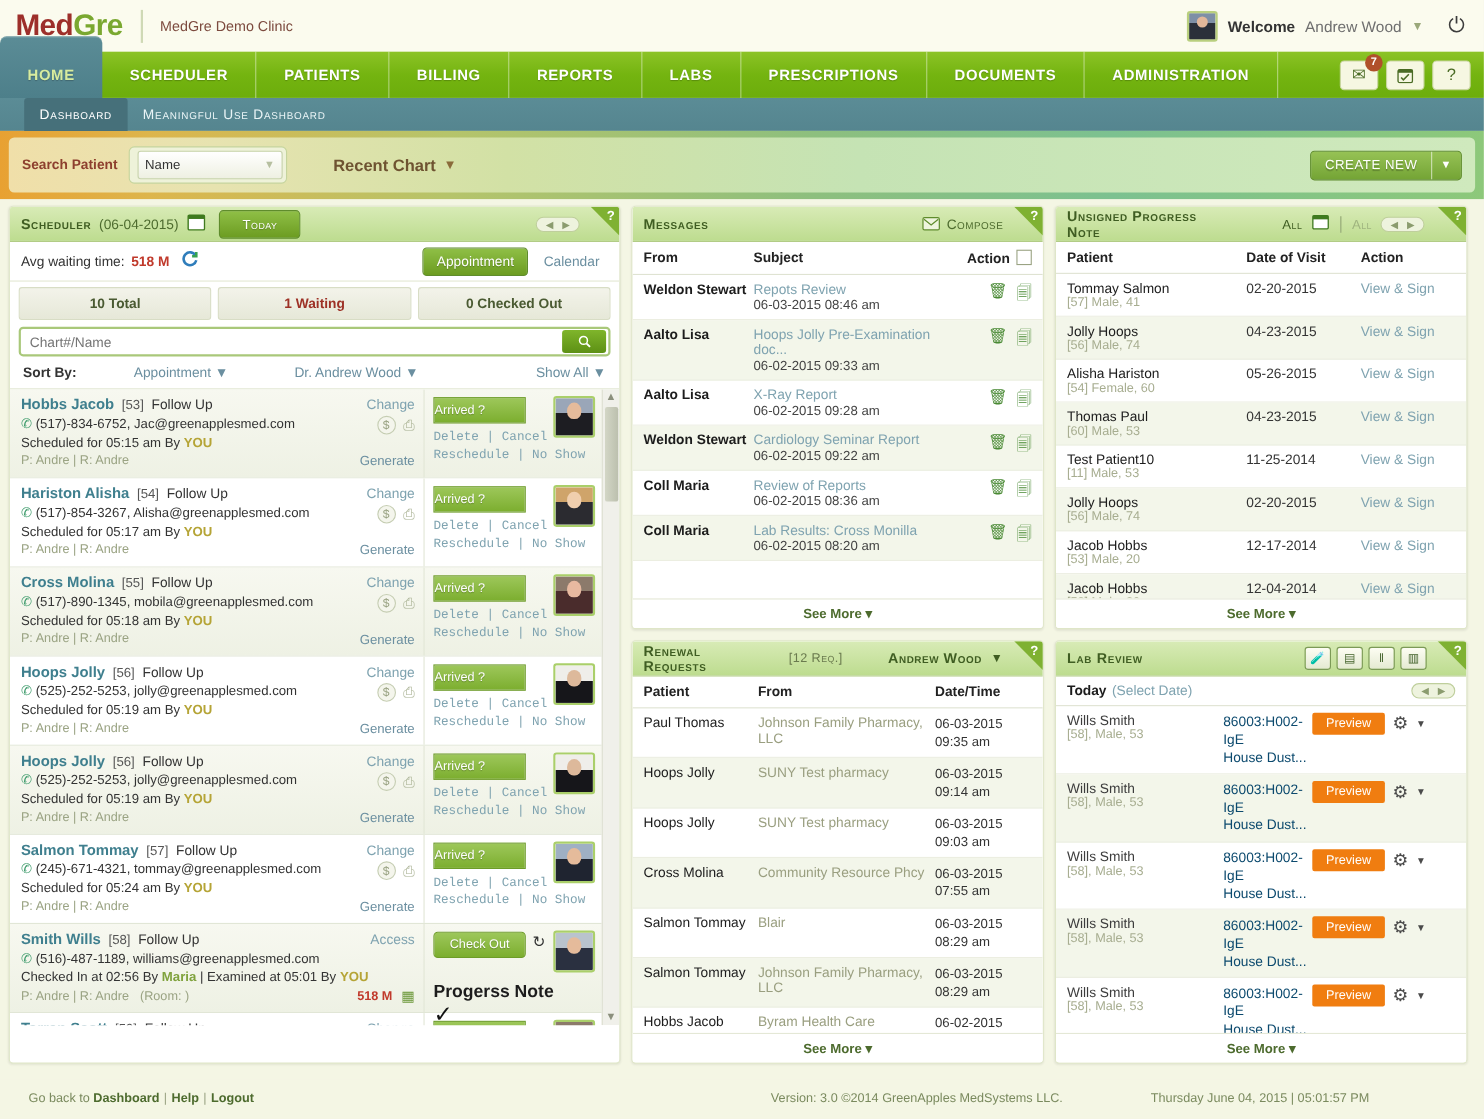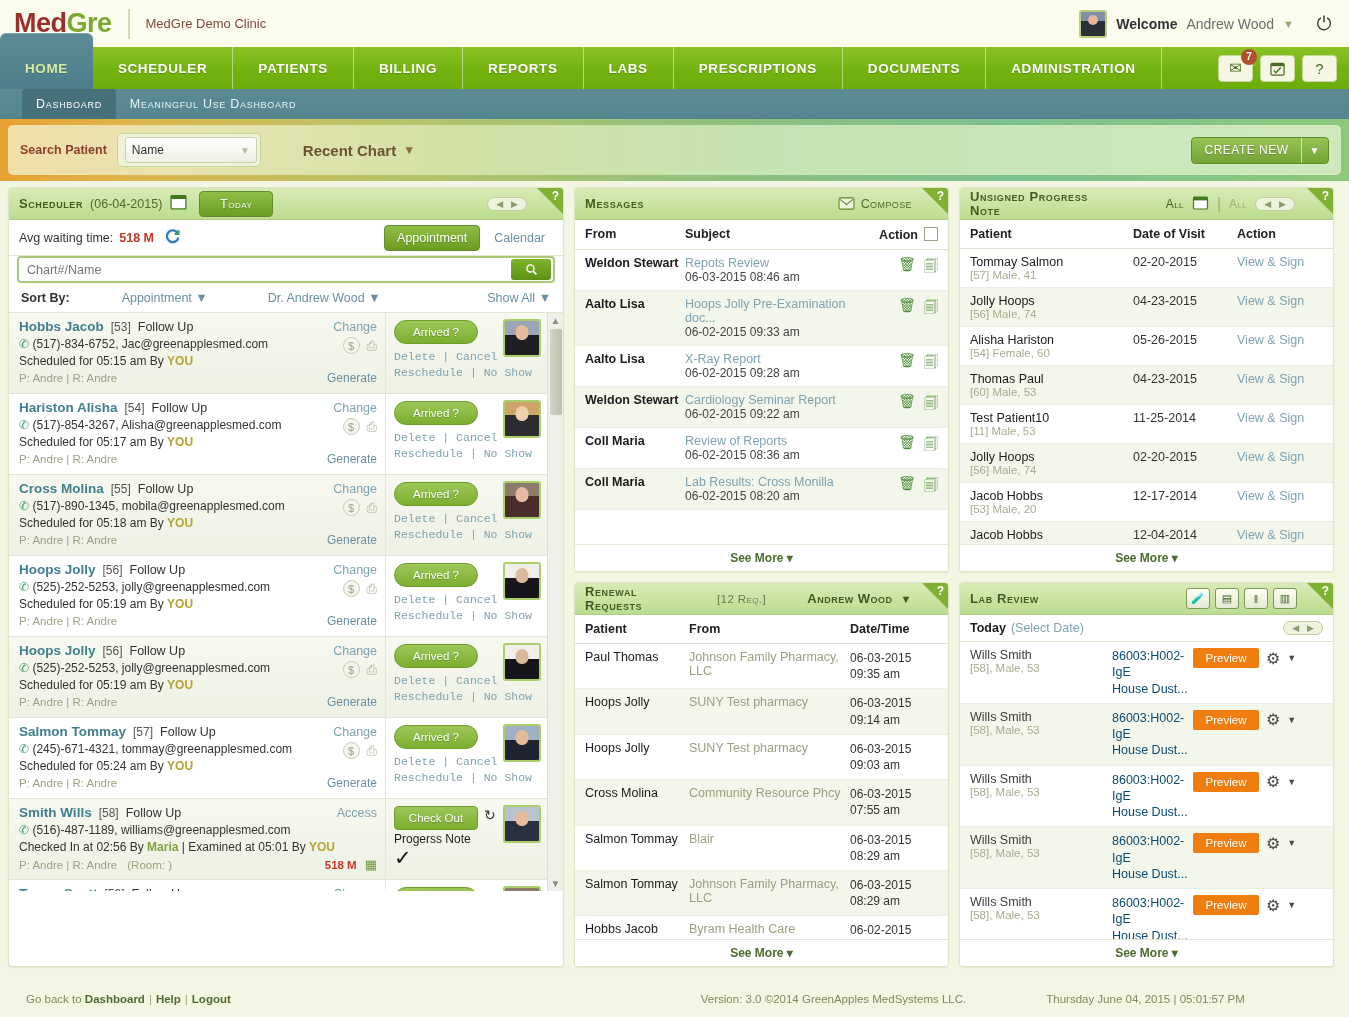--- a/index.html
+++ b/index.html
@@ -234,22 +234,22 @@
     width: 17px; height: 17px; border-radius: 50%; border: 1px solid #c5cdb2;
     color: #9aa383; font-size: 11px; display: flex; align-items: center; justify-content: center;
     background: #f4f5ec;
   }
   .ic-print { color: #a8b192; font-size: 13px; }
   .ic-mini-cal { color: #6f9a3e; font-size: 13px; }
   .ap-side {
     width: 162px; border-left: 1px solid #e1e6d6; padding: 7px 6px 0 8px; position: relative;
   }
   .btn-arrived {
-    background: linear-gradient(#9dc75a,#7cae2f); border: 1px solid #6d9c28; border-radius: 12px;
-    color: #fff; font-size: 11.5px; padding: 5px 0; width: 84px; text-align: center;
+    background: linear-gradient(#9dc75a,#7cae2f); border: 1px solid #6d9c28; border-radius: 0;
+    color: #fff; font-size: 11.5px; padding: 5px 0; width: 84px; text-align: left;
     text-shadow: 0 1px 1px rgba(0,0,0,.25);
   }
   .side-links { font-size: 11.5px; color: #7fa3b0; margin-top: 5px; line-height: 1.35; font-family: Liberation Mono, monospace; }
   .ap-photo {
     position: absolute; right: 6px; top: 6px; width: 38px; height: 38px;
     border: 2px solid #aacf6a; border-radius: 3px; overflow: hidden;
   }
   .pg { width: 100%; height: 100%; position: relative; }
   .pg::before {
     content:""; position:absolute; inset:0; background: linear-gradient(#8ea0b4 0 40%, #23283a 40% 100%);
@@ -266,21 +266,21 @@
   .pg.f4::before { background: linear-gradient(#efeeea 0 42%, #16161a 42% 100%); }
   .pg.f4::after { background:#ddb99b; }
   .pg.f5::before { background: linear-gradient(#9fb0c4 0 40%, #1f2430 40% 100%); }
   .pg.f6::before { background: linear-gradient(#b9c3cd 0 40%, #2a3040 40% 100%); }
   .btn-checkout {
     background: linear-gradient(#9dc75a,#7cae2f); border: 1px solid #6d9c28; border-radius: 4px;
     color: #fff; font-size: 11.5px; padding: 5px 0; width: 84px; text-align: center;
     text-shadow: 0 1px 1px rgba(0,0,0,.25);
   }
   .co-refresh { position:absolute; left: 98px; top: 8px; font-size: 14px; color: #333; }
-  .prog-note { font-size: 12px; font-weight: normal; color: #1c1c1c; margin-top: 2px; }
+  .prog-note { font-size: 16px; font-weight: bold; color: #1c1c1c; margin-top: 22px; }
   .check-mark { font-size: 21px; color: #111; line-height: 1; margin-top: 1px; display:block;}
   .time-red { color: #c0392b; font-weight: bold; font-size: 11.5px; }
   .scrollbar {
     position: absolute; right: 0; top: 0; width: 16px; height: 100%;
     background: #f0f0ea; border-left: 1px solid #dcdfd0;
   }
   .sb-up, .sb-dn {
     height: 15px; display: flex; align-items: center; justify-content: center;
     color: #8b8f7d; font-size: 10px;
   }
@@ -471,20 +471,25 @@
             <path d="M13 5a5.5 5.5 0 1 0 .6 4" fill="none" stroke="#2f7dbb" stroke-width="2.2"></path>
             <path d="M13.6 2v3.6H10" fill="none" stroke="#36a152" stroke-width="2.2"></path>
           </svg>
         </span>
         <span class="seg">
           <span class="btn-appt">Appointment</span>
           <span class="btn-cal">Calendar</span>
         </span>
       </div>
 
+      <div class="stats">
+        <div class="stat">10 Total</div>
+        <div class="stat waiting">1 Waiting</div>
+        <div class="stat">0 Checked Out</div>
+      </div>
 
       <div class="sched-search">
         <div class="sched-search-box">
           <input placeholder="Chart#/Name" style="">
           <div class="sched-go">
             <svg width="13" height="13" viewBox="0 0 16 16">
               <circle cx="6.7" cy="6.7" r="4.4" fill="none" stroke="#fff" stroke-width="1.7"></circle>
               <line x1="10" y1="10" x2="14" y2="14" stroke="#fff" stroke-width="2.2"></line>
             </svg>
           </div>

